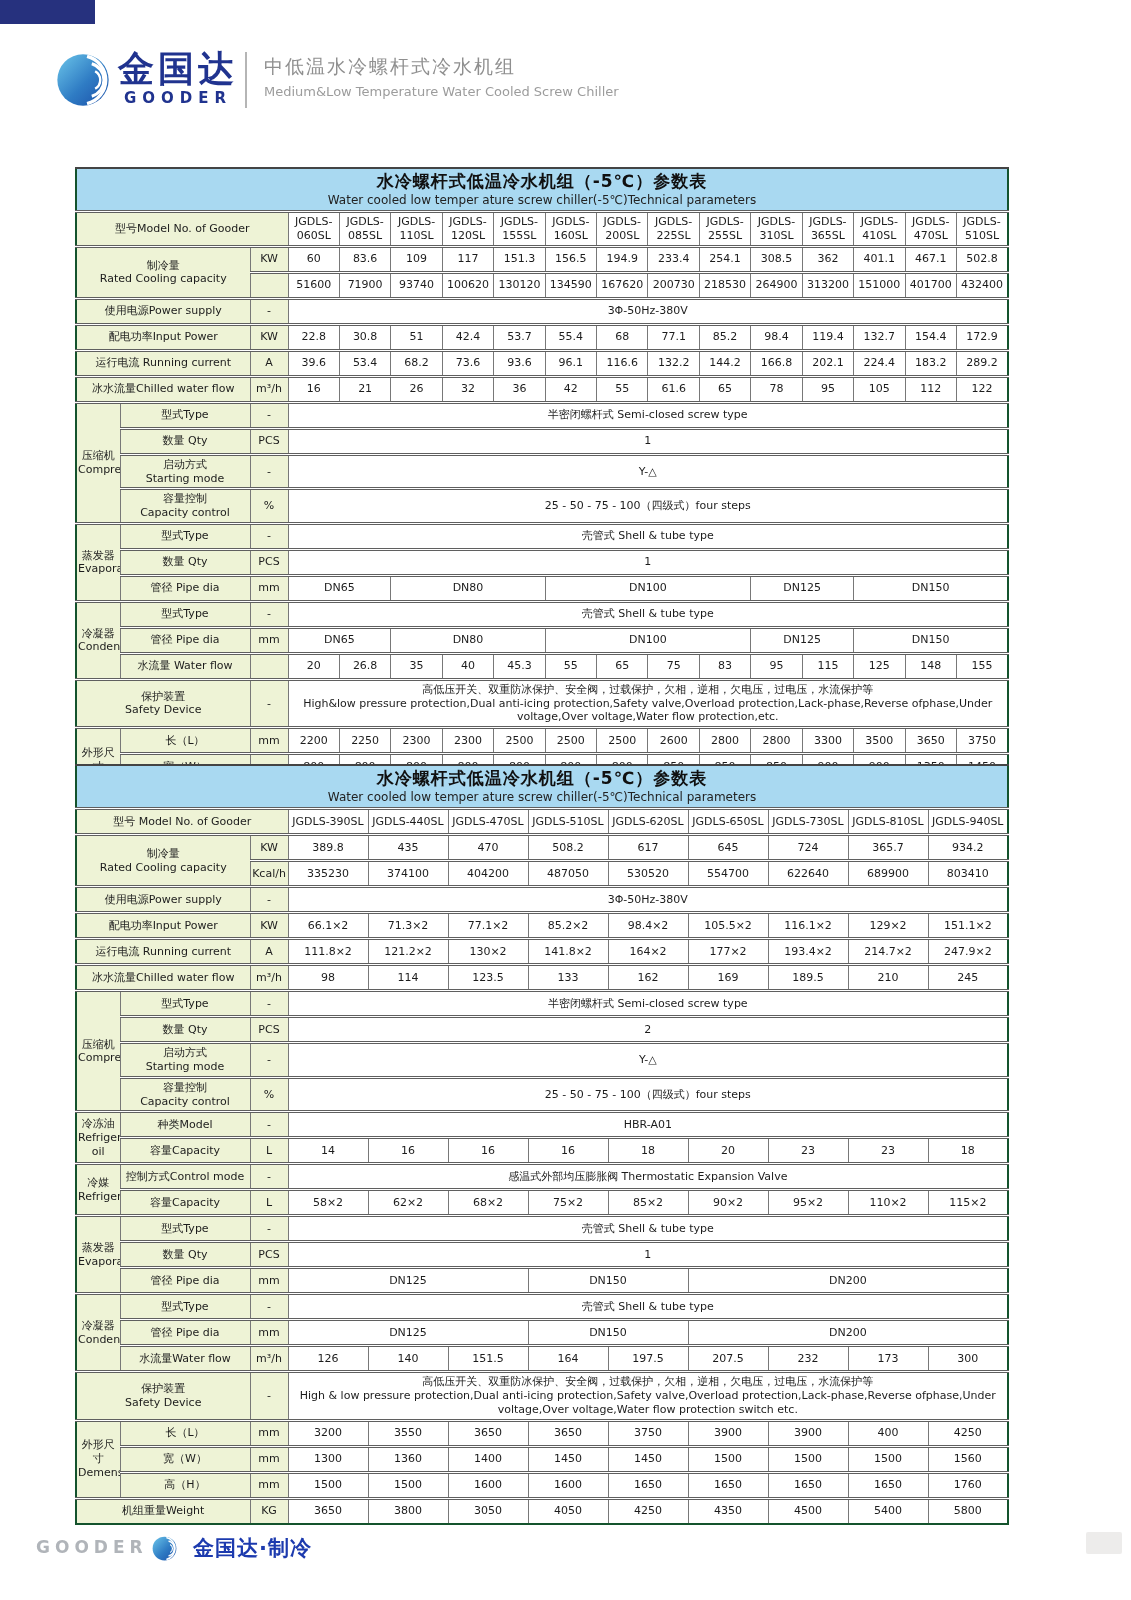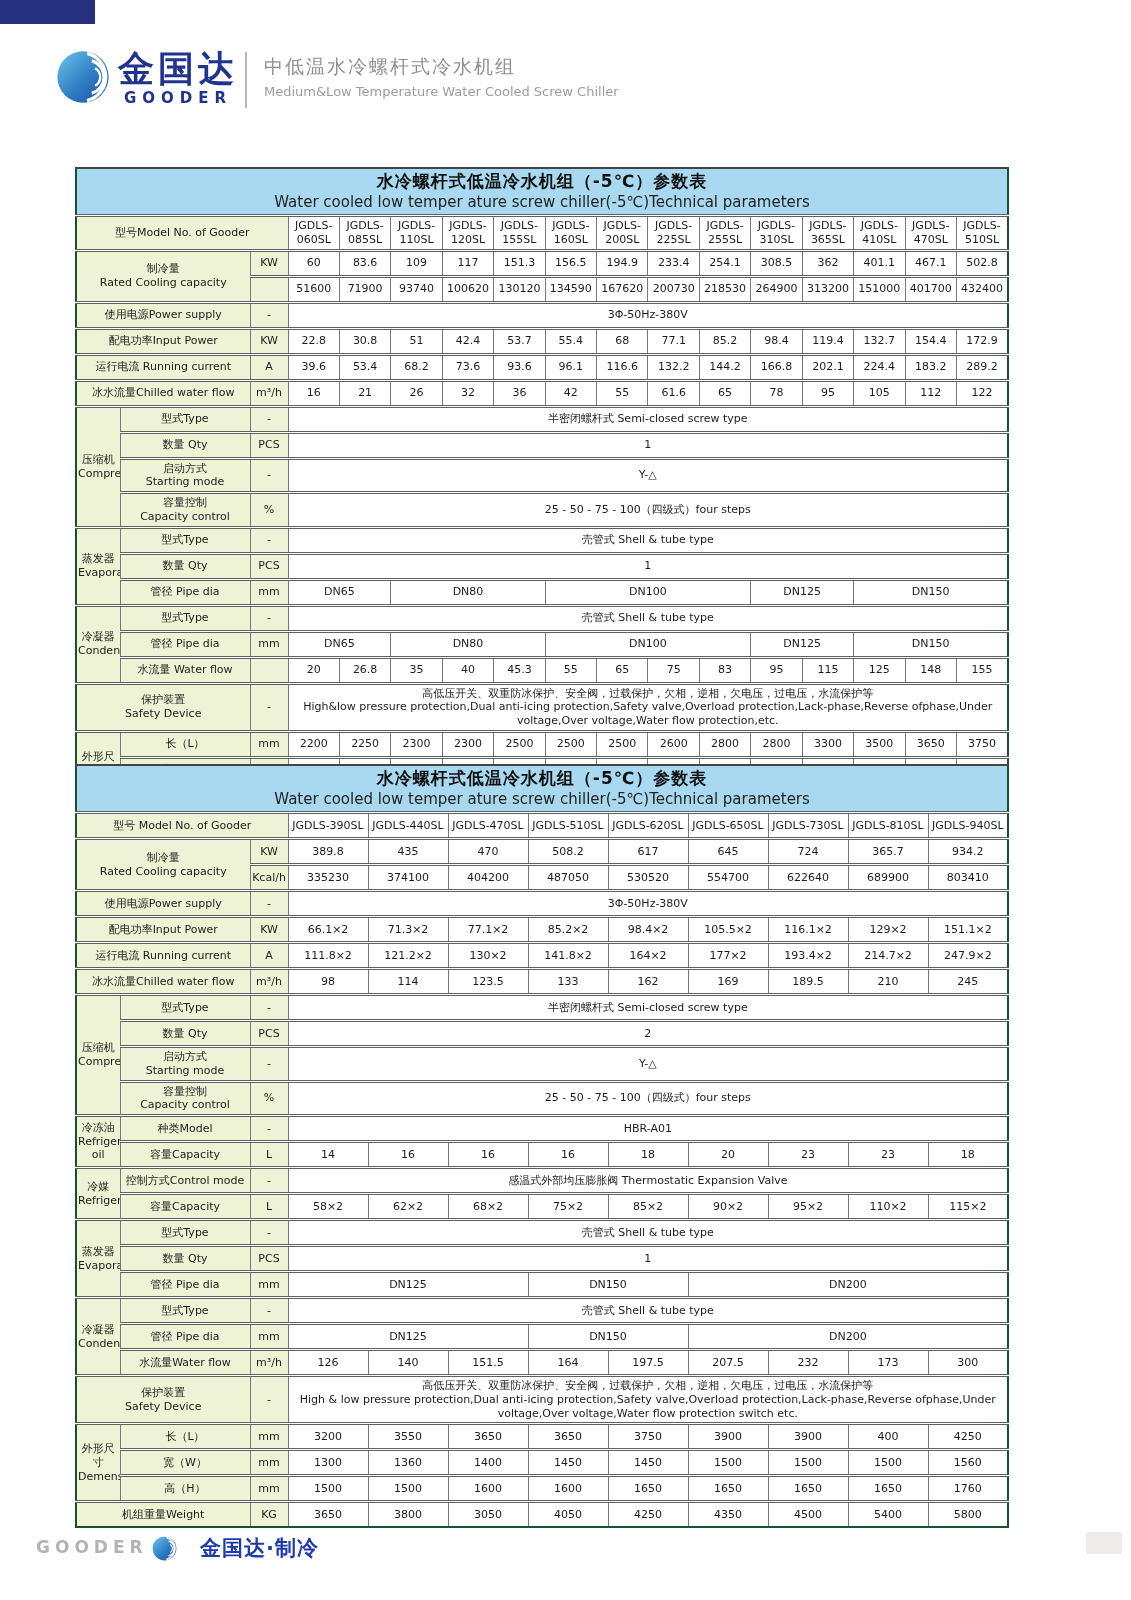--- a/index.html
+++ b/index.html
@@ -2,53 +2,53 @@
 <html><head>
 <meta charset="utf-8">
 <style>
   html,body{margin:0;padding:0;}
   body{
     width:1131px;height:1600px;position:relative;background:#ffffff;
     font-family:"DejaVu Sans",sans-serif;overflow:hidden;color:#1c1c1c;
   }
   
   .corner-bar{position:absolute;left:0;top:0;width:95px;height:24px;background:#26317e;}
-  .logo-wrap{position:absolute;left:56px;top:50px;display:flex;align-items:flex-start;}
+  .logo-wrap{position:absolute;left:56px;top:50px;display:flex;align-items:flex-end;}
   .globe{width:54px;height:54px;display:block;}
   .brand-text{margin-left:8px;text-align:center;}
   .brand-cn{font-size:36px;font-weight:bold;color:#20338f;letter-spacing:4px;line-height:1.05;}
   .brand-en{font-size:15px;font-weight:bold;color:#20338f;letter-spacing:6px;margin-top:1px;}
   .head-divider{position:absolute;left:245px;top:52px;width:2px;height:56px;background:#b5b5b5;}
   .prod-cn{position:absolute;left:264px;top:54px;font-size:19px;color:#8f8f8f;letter-spacing:2px;}
   .prod-en{position:absolute;left:264px;top:84px;font-size:13px;color:#9c9c9c;}
   
   #t1wrap{position:absolute;left:75px;top:167px;}
   #t2wrap{position:absolute;left:75px;top:764px;}
   table.spec{border-collapse:collapse;table-layout:fixed;width:932px;border:2px solid #14532d;background:#fff;}
   table.spec td{
     border:1px solid #787878;border-top:3px double #5f5f5f;
     text-align:center;vertical-align:middle;padding:2px 1px;height:19px;
     font-size:11px;line-height:1.25;white-space:pre-line;overflow:hidden;color:#1c1c1c;
   }
   table.spec tr:first-child td{border-top:2px solid #444;}
   td.tbar{background:#a9d9f1;padding:4px 0 3px;}
   .tcn{font-size:17px;font-weight:bold;letter-spacing:1px;color:#101010;}
-  .ten{font-size:15px;color:#222;margin-top:1px;}
+  .ten{font-size:12px;color:#222;margin-top:1px;}
   td.g,td.l,td.u{background:#eef3d6;}
   td.l{font-size:11.5px;}
   td.u{font-size:10.5px;}
   td.dl{text-align:left;font-size:10.5px;padding:2px 6px;line-height:1.3;}
   
   .foot{position:absolute;left:36px;top:1537px;display:flex;align-items:center;}
   .foot-gooder{font-size:17px;font-weight:bold;color:#b0b4b9;letter-spacing:5px;}
   .foot-badge{display:inline-block;width:18px;height:18px;margin-left:8px;border-radius:50%;
     background:#9aa0a6;color:#fff;font-size:10px;font-weight:bold;text-align:center;line-height:18px;}
   .foot-logo{position:absolute;left:152px;top:1534px;display:flex;align-items:center;}
   .foot-globe{width:25px;height:25px;display:block;}
-  .foot-cn{font-size:21px;font-weight:bold;color:#1c3aae;margin-left:23px;letter-spacing:1px;}
+  .foot-cn{font-size:21px;font-weight:bold;color:#1c3aae;margin-left:16px;letter-spacing:1px;}
   .smudge{position:absolute;left:1086px;top:1532px;width:36px;height:22px;background:#d8d5d2;opacity:.45;border-radius:2px;}
 </style>
 </head>
 <body>
 
 <svg width="0" height="0" style="position:absolute" aria-hidden="true">
   <defs>
     <linearGradient id="gb" x1="0" y1="0" x2="1" y2="1">
       <stop offset="0" stop-color="#6cc6ea"></stop>
       <stop offset="0.55" stop-color="#2f7cc4"></stop>

